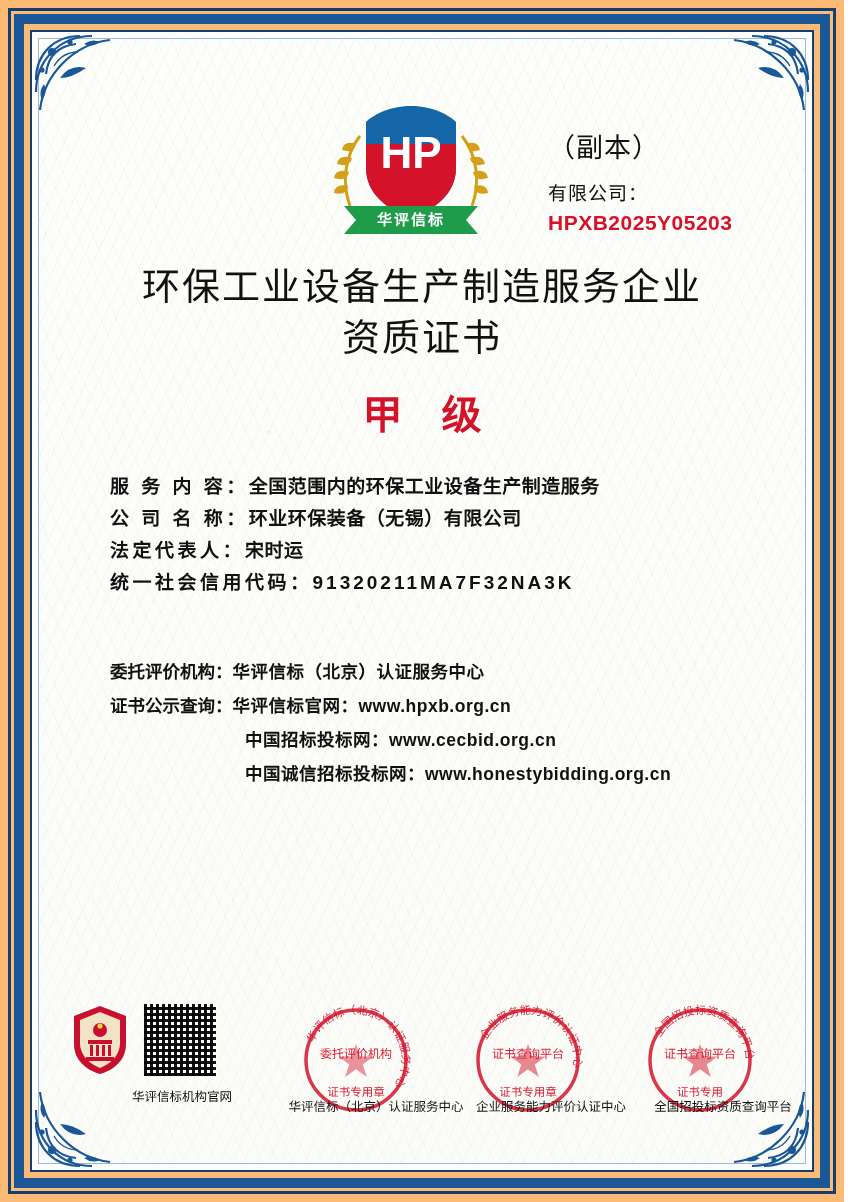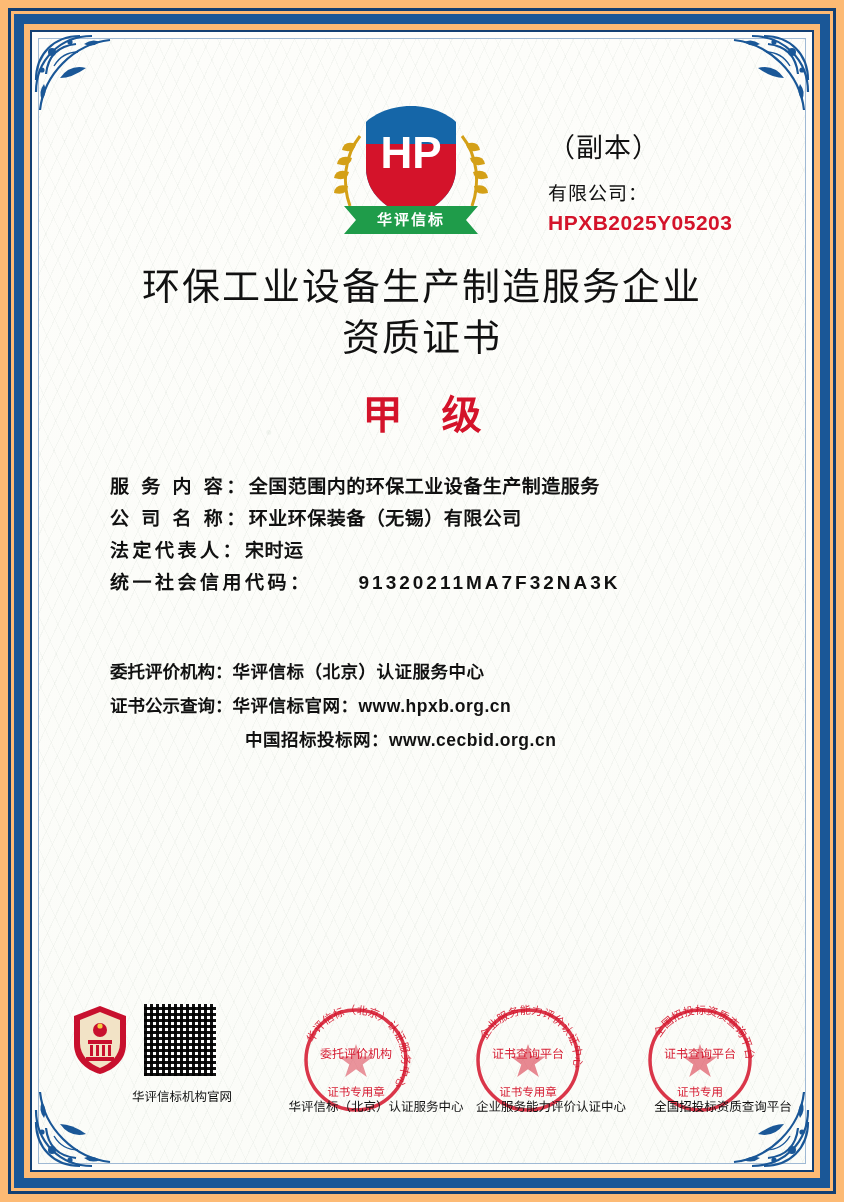--- a/index.html
+++ b/index.html
@@ -154,21 +154,20 @@
     white-space: nowrap;
   }
   .info-line .lbl {
     letter-spacing: 3.5px;
   }
   .info-line .val {
     letter-spacing: 0.5px;
   }
   .info-line .val.wide {
     letter-spacing: 3px;
-    margin-left: 46px;
   }
 
   .block-gap { height: 28px; }
 
   .dates .info-line,
   .org .info-line {
     font-size: 17.5px;
     line-height: 34px;
   }
   .dates .lbl2 { letter-spacing: 0.5px; }
@@ -389,20 +388,23 @@
 
       <div class="org">
         <div class="info-line">
           <span class="lbl2">委托评价机构：</span><span class="val">华评信标（北京）认证服务中心</span>
         </div>
         <div class="info-line">
           <span class="lbl2">证书公示查询：</span><span class="val link">华评信标官网：www.hpxb.org.cn</span>
         </div>
         <div class="info-line indent-line">
           <span class="val link">中国招标投标网：www.cecbid.org.cn</span>
+        </div>
+        <div class="info-line indent-line">
+          <span class="val link">中国诚信招标投标网：www.honestybidding.org.cn</span>
         </div>
       </div>
     </div>
 
     <div class="footer">
 
       <div class="gov-badge">
         <svg viewBox="0 0 60 72" width="60" height="72">
           <path d="M30 2 L56 12 L56 40 C56 56 44 66 30 70 C16 66 4 56 4 40 L4 12 Z" fill="#c8102e"></path>
           <path d="M30 8 L50 16 L50 39 C50 52 40 60 30 64 C20 60 10 52 10 39 L10 16 Z" fill="#f2e3c6"></path>

